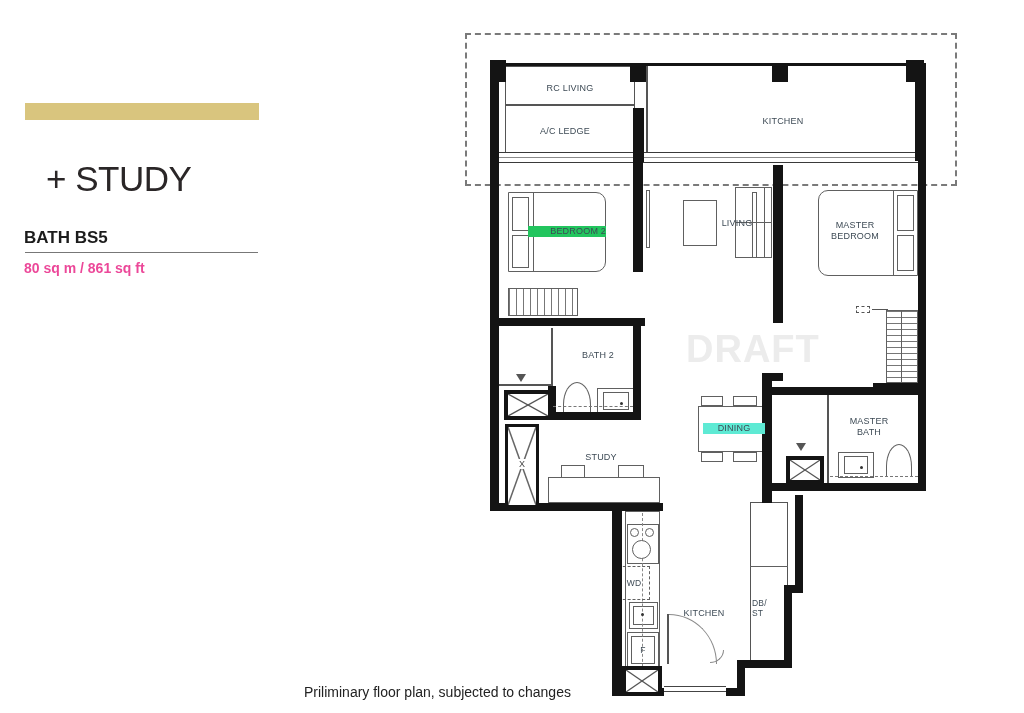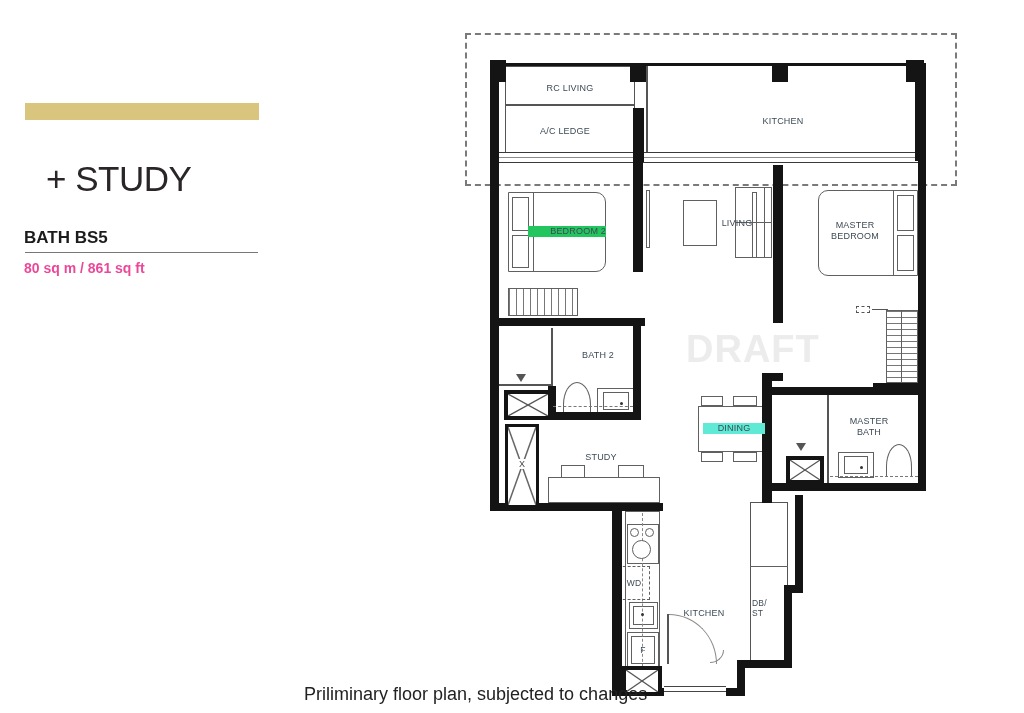--- a/index.html
+++ b/index.html
@@ -35,21 +35,21 @@
   .dot{position:absolute;width:3px;height:3px;border-radius:50%;background:#333;z-index:3;}
   
   .goldbar{position:absolute;left:25px;top:103px;width:234px;height:17px;background:#d9c57e;}
   .title{position:absolute;left:24px;font-size:35px;color:#2a2627;letter-spacing:-.5px;z-index:2;}
   .typ{position:absolute;left:24px;top:228px;font-size:17px;font-weight:bold;color:#1c1c1c;}
   .divider{position:absolute;left:25px;top:252px;width:233px;height:1px;background:#777;}
   .area{position:absolute;left:24px;top:260px;font-size:14px;font-weight:bold;color:#ec4899;}
   .note{position:absolute;font-size:9.5px;color:#333;letter-spacing:.3px;text-align:center;z-index:7;}
   .watermark{position:absolute;left:686px;top:328px;font-size:38px;font-weight:bold;color:#ececec;
     letter-spacing:1px;z-index:0;}
-  .disclaimer{position:absolute;left:304px;top:684px;font-size:18px;color:#222;z-index:7;}
+  .disclaimer{position:absolute;left:304px;top:684px;font-size:14px;color:#222;z-index:7;}
   .clip{overflow:hidden;white-space:normal;}
 </style>
 </head>
 <body>
 
 <div id="canvas">
 
   <div class="goldbar"></div>
   <div class="title" style="top:159px;margin-left:22px;">+ STUDY</div>
   <div class="typ">BATH BS5</div>

